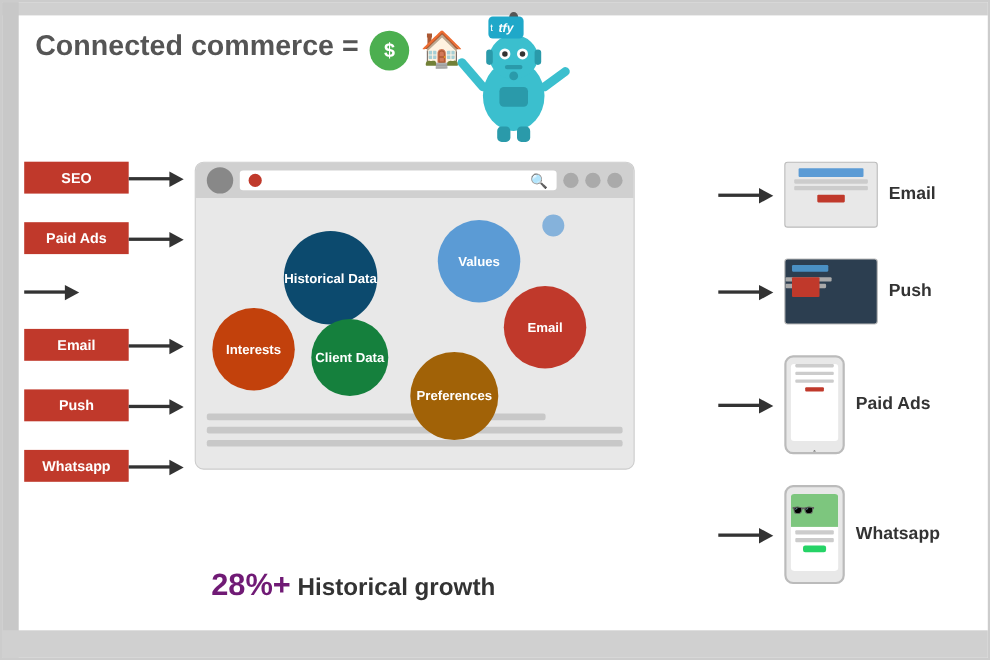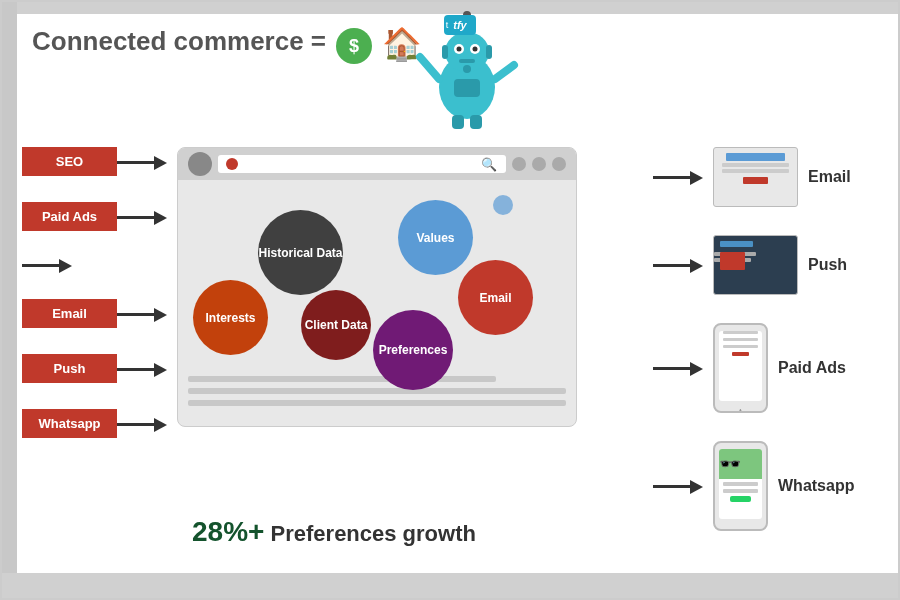--- a/index.html
+++ b/index.html
@@ -192,46 +192,46 @@
       justify-content: center;
       text-align: center;
       font-size: 12px;
       font-weight: bold;
       color: white;
       cursor: default;
     }
 
     .bubble-historical {
       width: 85px; height: 85px;
-      background: #404040;
+      background: #0c4a6e;
       top: 30px; left: 80px;
     }
 
     .bubble-values {
       width: 75px; height: 75px;
       background: #5b9bd5;
       top: 20px; left: 220px;
     }
 
     .bubble-interests {
       width: 75px; height: 75px;
       background: #c2410c;
       top: 100px; left: 15px;
     }
 
     .bubble-client {
       width: 70px; height: 70px;
-      background: #7f1d1d;
-      top: 110px; left: 123px;
+      background: #15803d;
+      top: 110px; left: 105px;
     }
 
     .bubble-preferences {
       width: 80px; height: 80px;
-      background: #701a75;
-      top: 130px; left: 195px;
+      background: #a16207;
+      top: 140px; left: 195px;
     }
 
     .bubble-needs {
       width: 75px; height: 75px;
       background: #c0392b;
       top: 80px; left: 280px;
     }
 
     .bubble-small-blue {
       width: 20px; height: 20px;
@@ -397,21 +397,21 @@
 
     
     .conversion-text {
       position: absolute;
       bottom: 50px;
       left: 190px;
       font-size: 22px;
     }
 
     .conversion-percent {
-      color: #14532d;
+      color: #701a75;
       font-weight: 900;
       font-size: 28px;
     }
 
     .conversion-label {
       color: #333;
       font-weight: bold;
     }
 
     
@@ -604,16 +604,16 @@
           <div class="device-whatsapp-btn"></div>
         </div>
       </div>
       <span class="channel-label">Whatsapp</span>
     </div>
 
   </div>
 
   <div class="conversion-text">
     <span class="conversion-percent">28%+</span>
-    <span class="conversion-label">Preferences growth</span>
+    <span class="conversion-label">Historical growth</span>
   </div>
 
 </div>
 
 </body></html>

